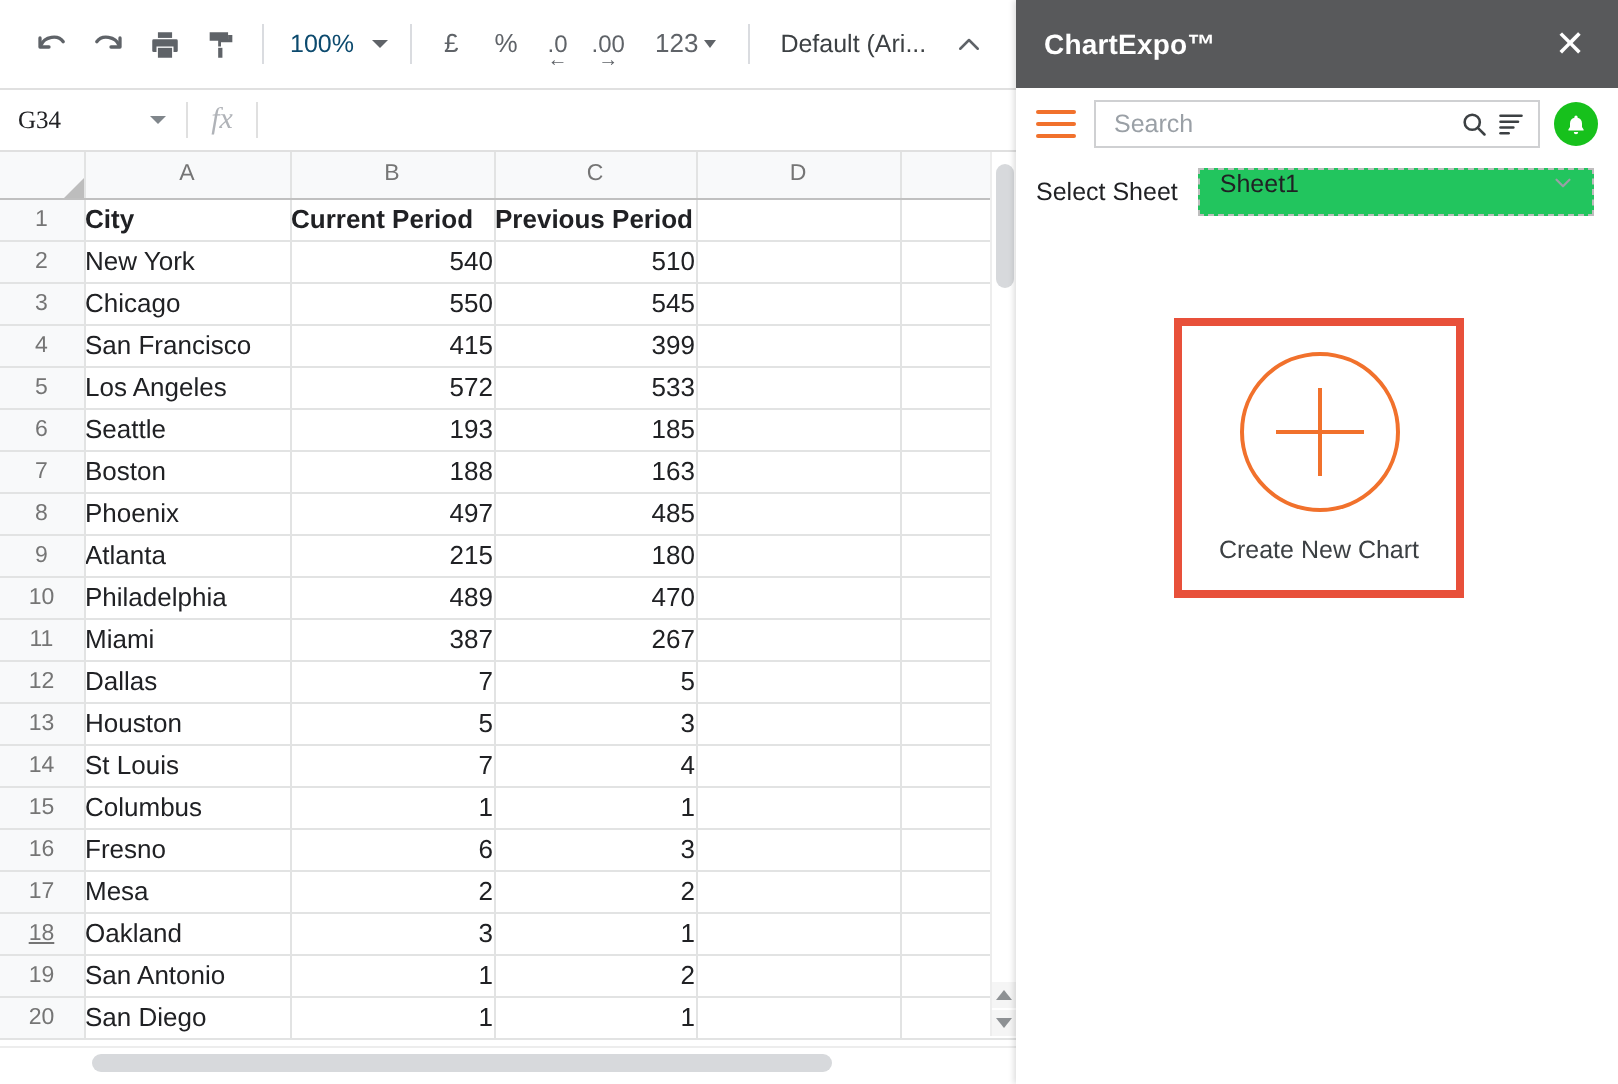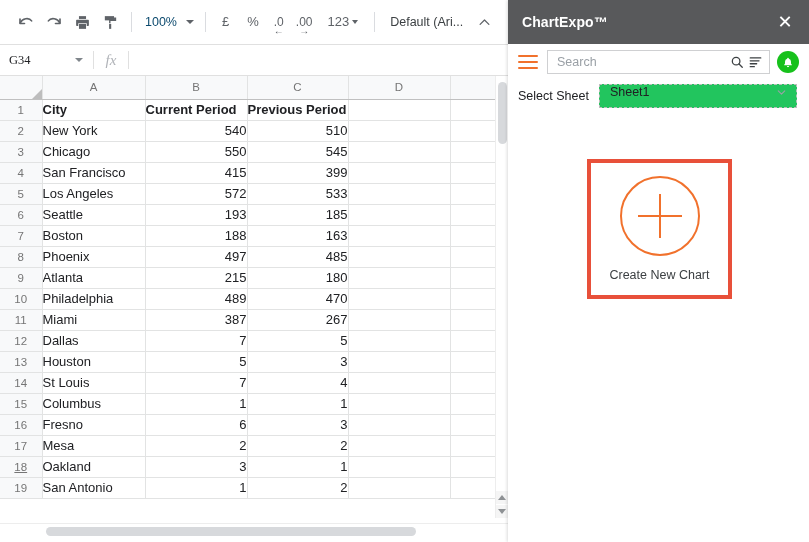--- a/index.html
+++ b/index.html
@@ -678,20 +678,28 @@
               <td class="cell num" style="width: 102px;">3</td>
               <td class="cell num" style="width: 101px;">1</td>
               <td class="cell" style="width: 102px;"></td>
               <td class="cell" style="width: 60px;"></td>
             </tr>
             <tr>
               <td class="rowhead" style="width: 42px;">19</td>
               <td class="cell" style="width: 103px;">San Antonio</td>
               <td class="cell num" style="width: 102px;">1</td>
               <td class="cell num" style="width: 101px;">2</td>
+              <td class="cell" style="width: 102px;"></td>
+              <td class="cell" style="width: 60px;"></td>
+            </tr>
+            <tr>
+              <td class="rowhead" style="width: 42px;">20</td>
+              <td class="cell" style="width: 103px;">San Diego</td>
+              <td class="cell num" style="width: 102px;">1</td>
+              <td class="cell num" style="width: 101px;">1</td>
               <td class="cell" style="width: 102px;"></td>
               <td class="cell" style="width: 60px;"></td>
             </tr>
           </tbody>
       </table>
     </div>
 
     <div id="vscroll">
       <div id="vscroll-thumb"></div>
       <div class="scroll-arrow" id="vscroll-up">

